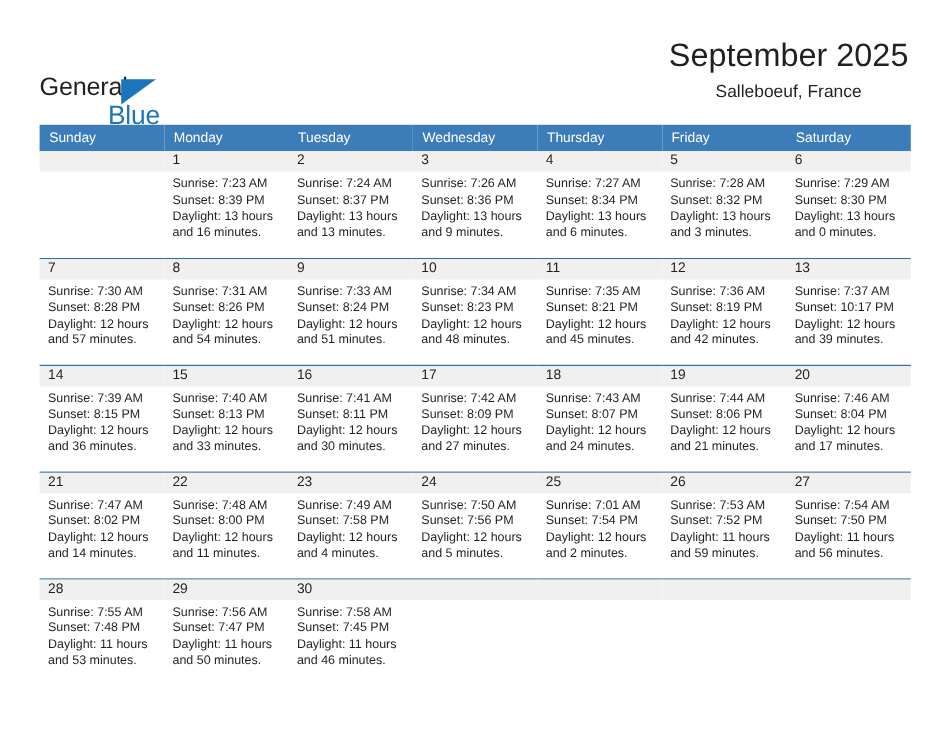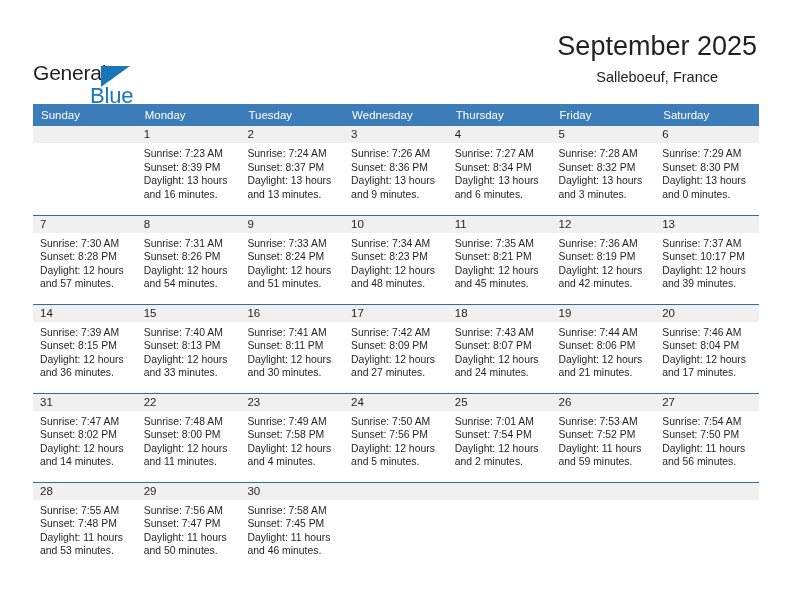--- a/index.html
+++ b/index.html
@@ -414,21 +414,21 @@
                 <div>Sunset: 8:04 PM</div>
                 <div>Daylight: 12 hours</div>
                 <div>and 17 minutes.</div>
               </div>
             </div>
           </td>
         </tr>
         <tr class="week">
           <td>
             <div class="cell">
-              <div class="daynum-band">31</div>
+              <div class="daynum-band">21</div>
               <div class="details">
                 <div>Sunrise: 7:47 AM</div>
                 <div>Sunset: 8:02 PM</div>
                 <div>Daylight: 12 hours</div>
                 <div>and 14 minutes.</div>
               </div>
             </div>
           </td>
           <td>
             <div class="cell">

